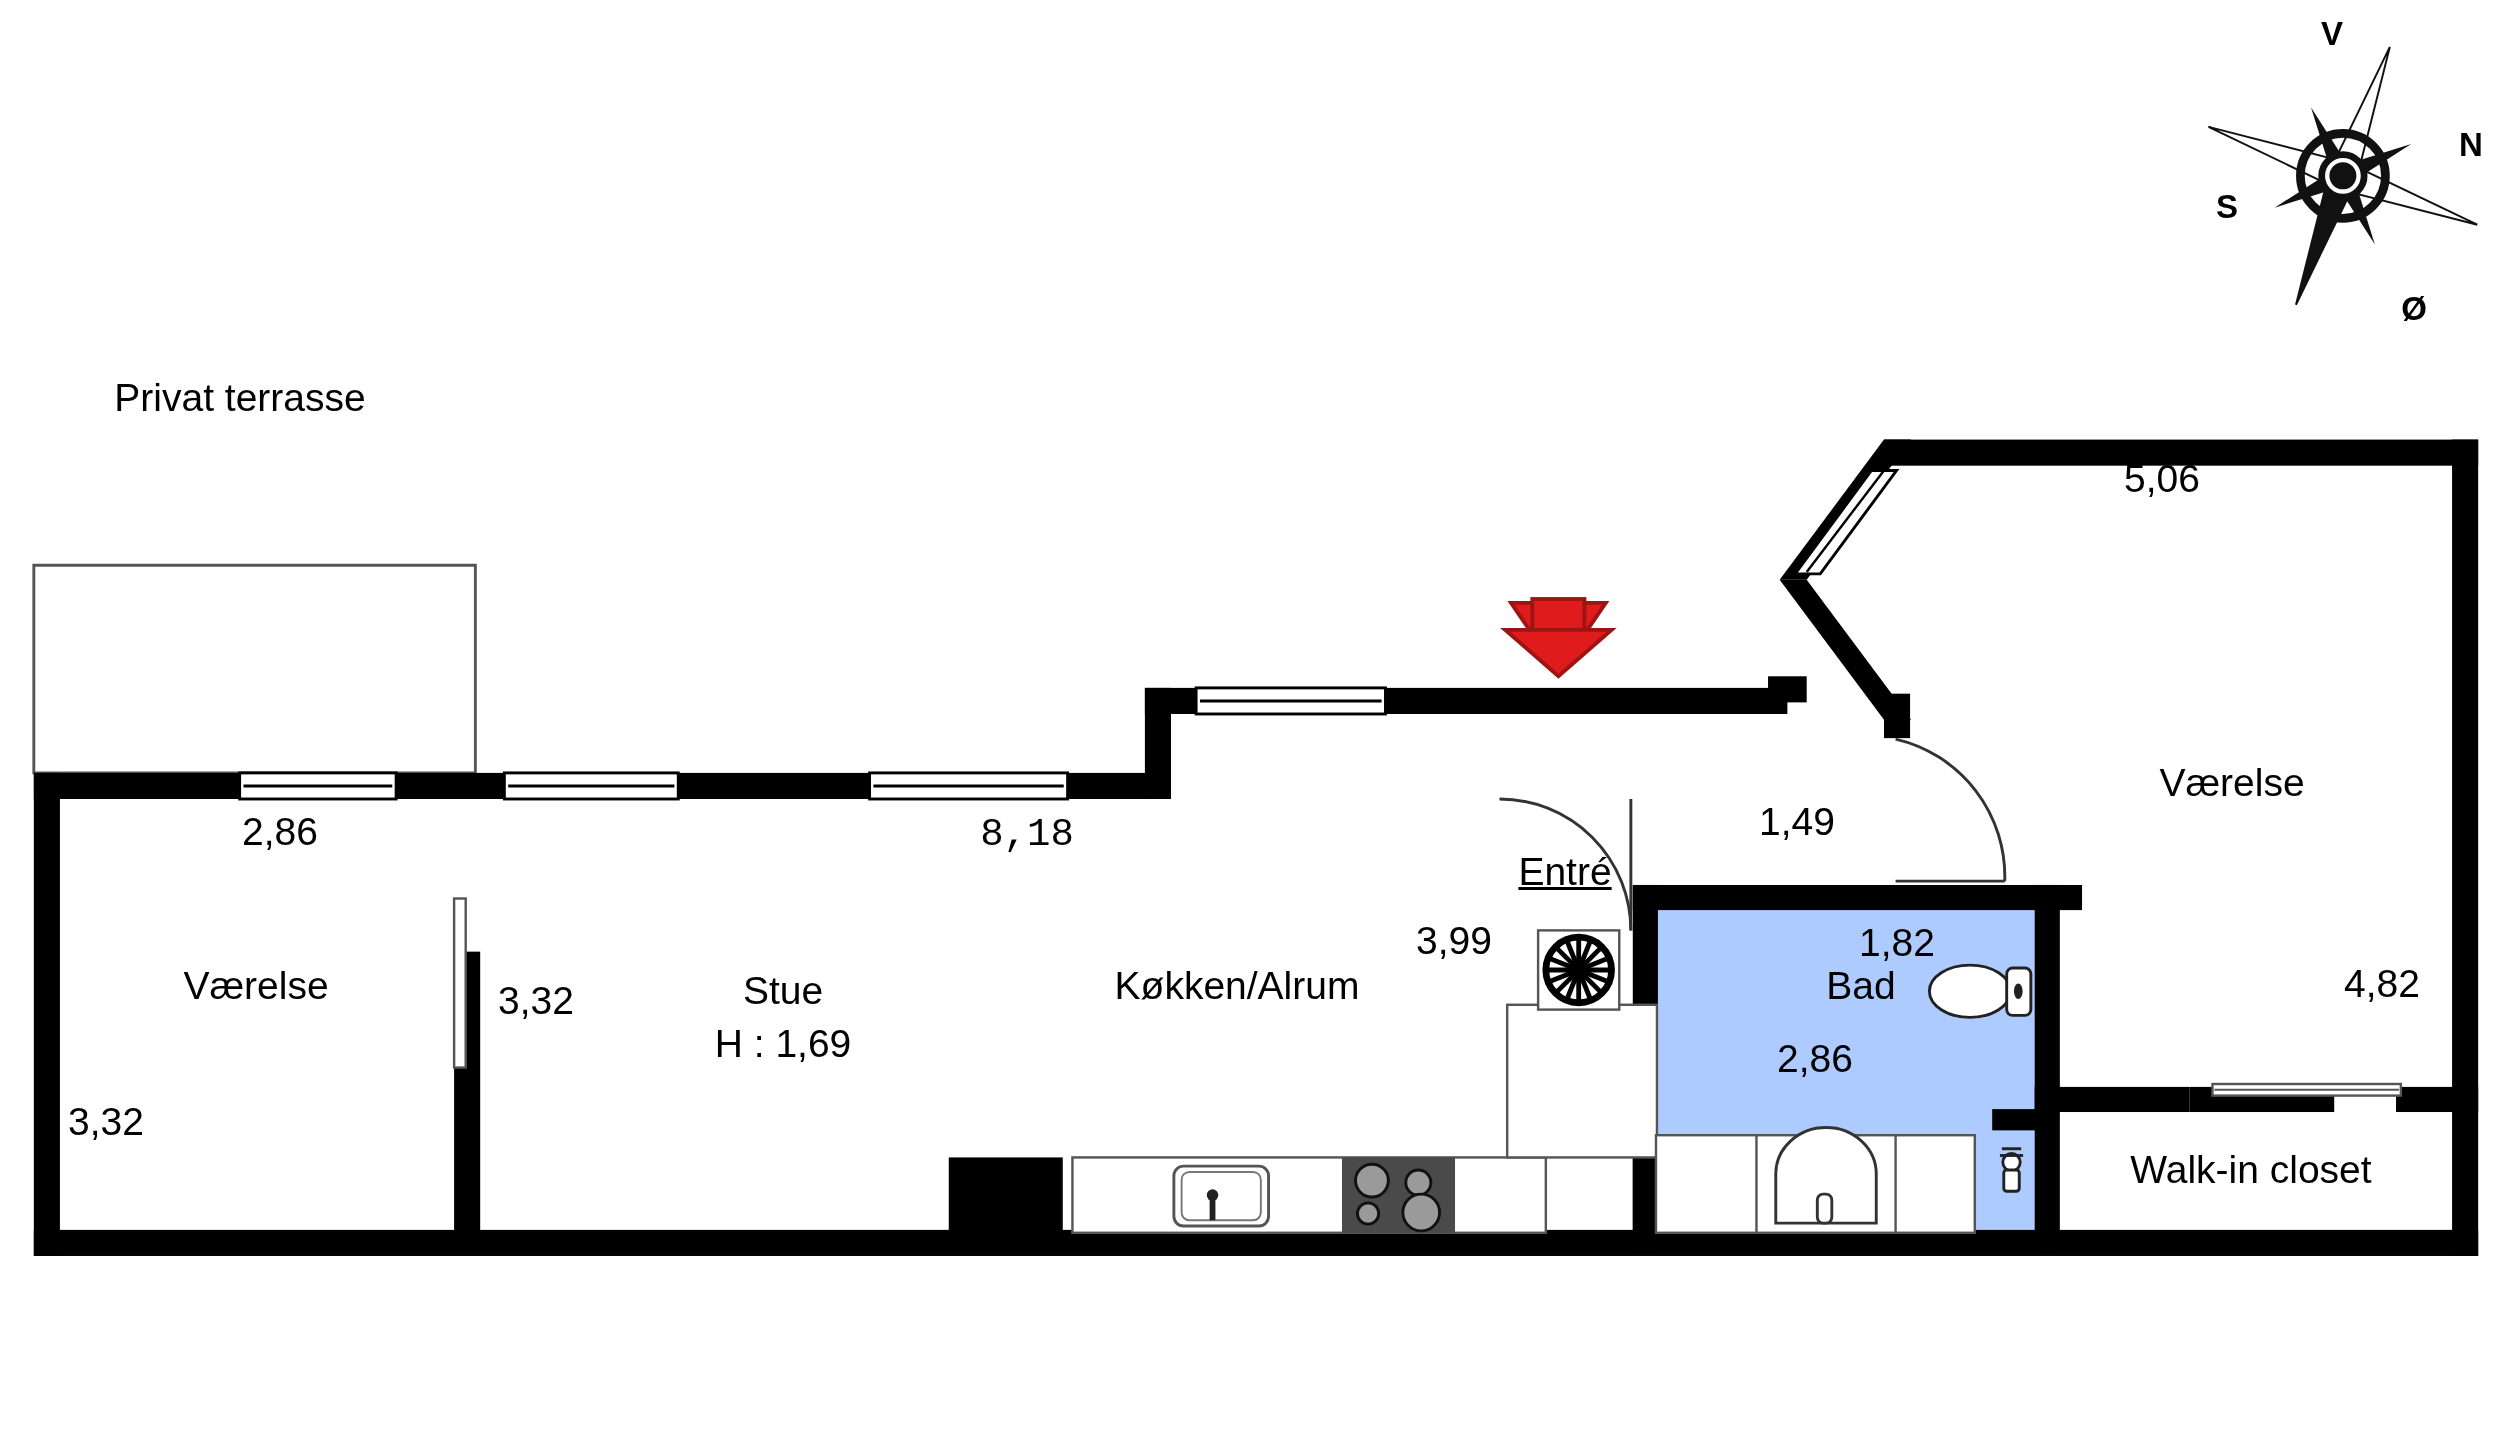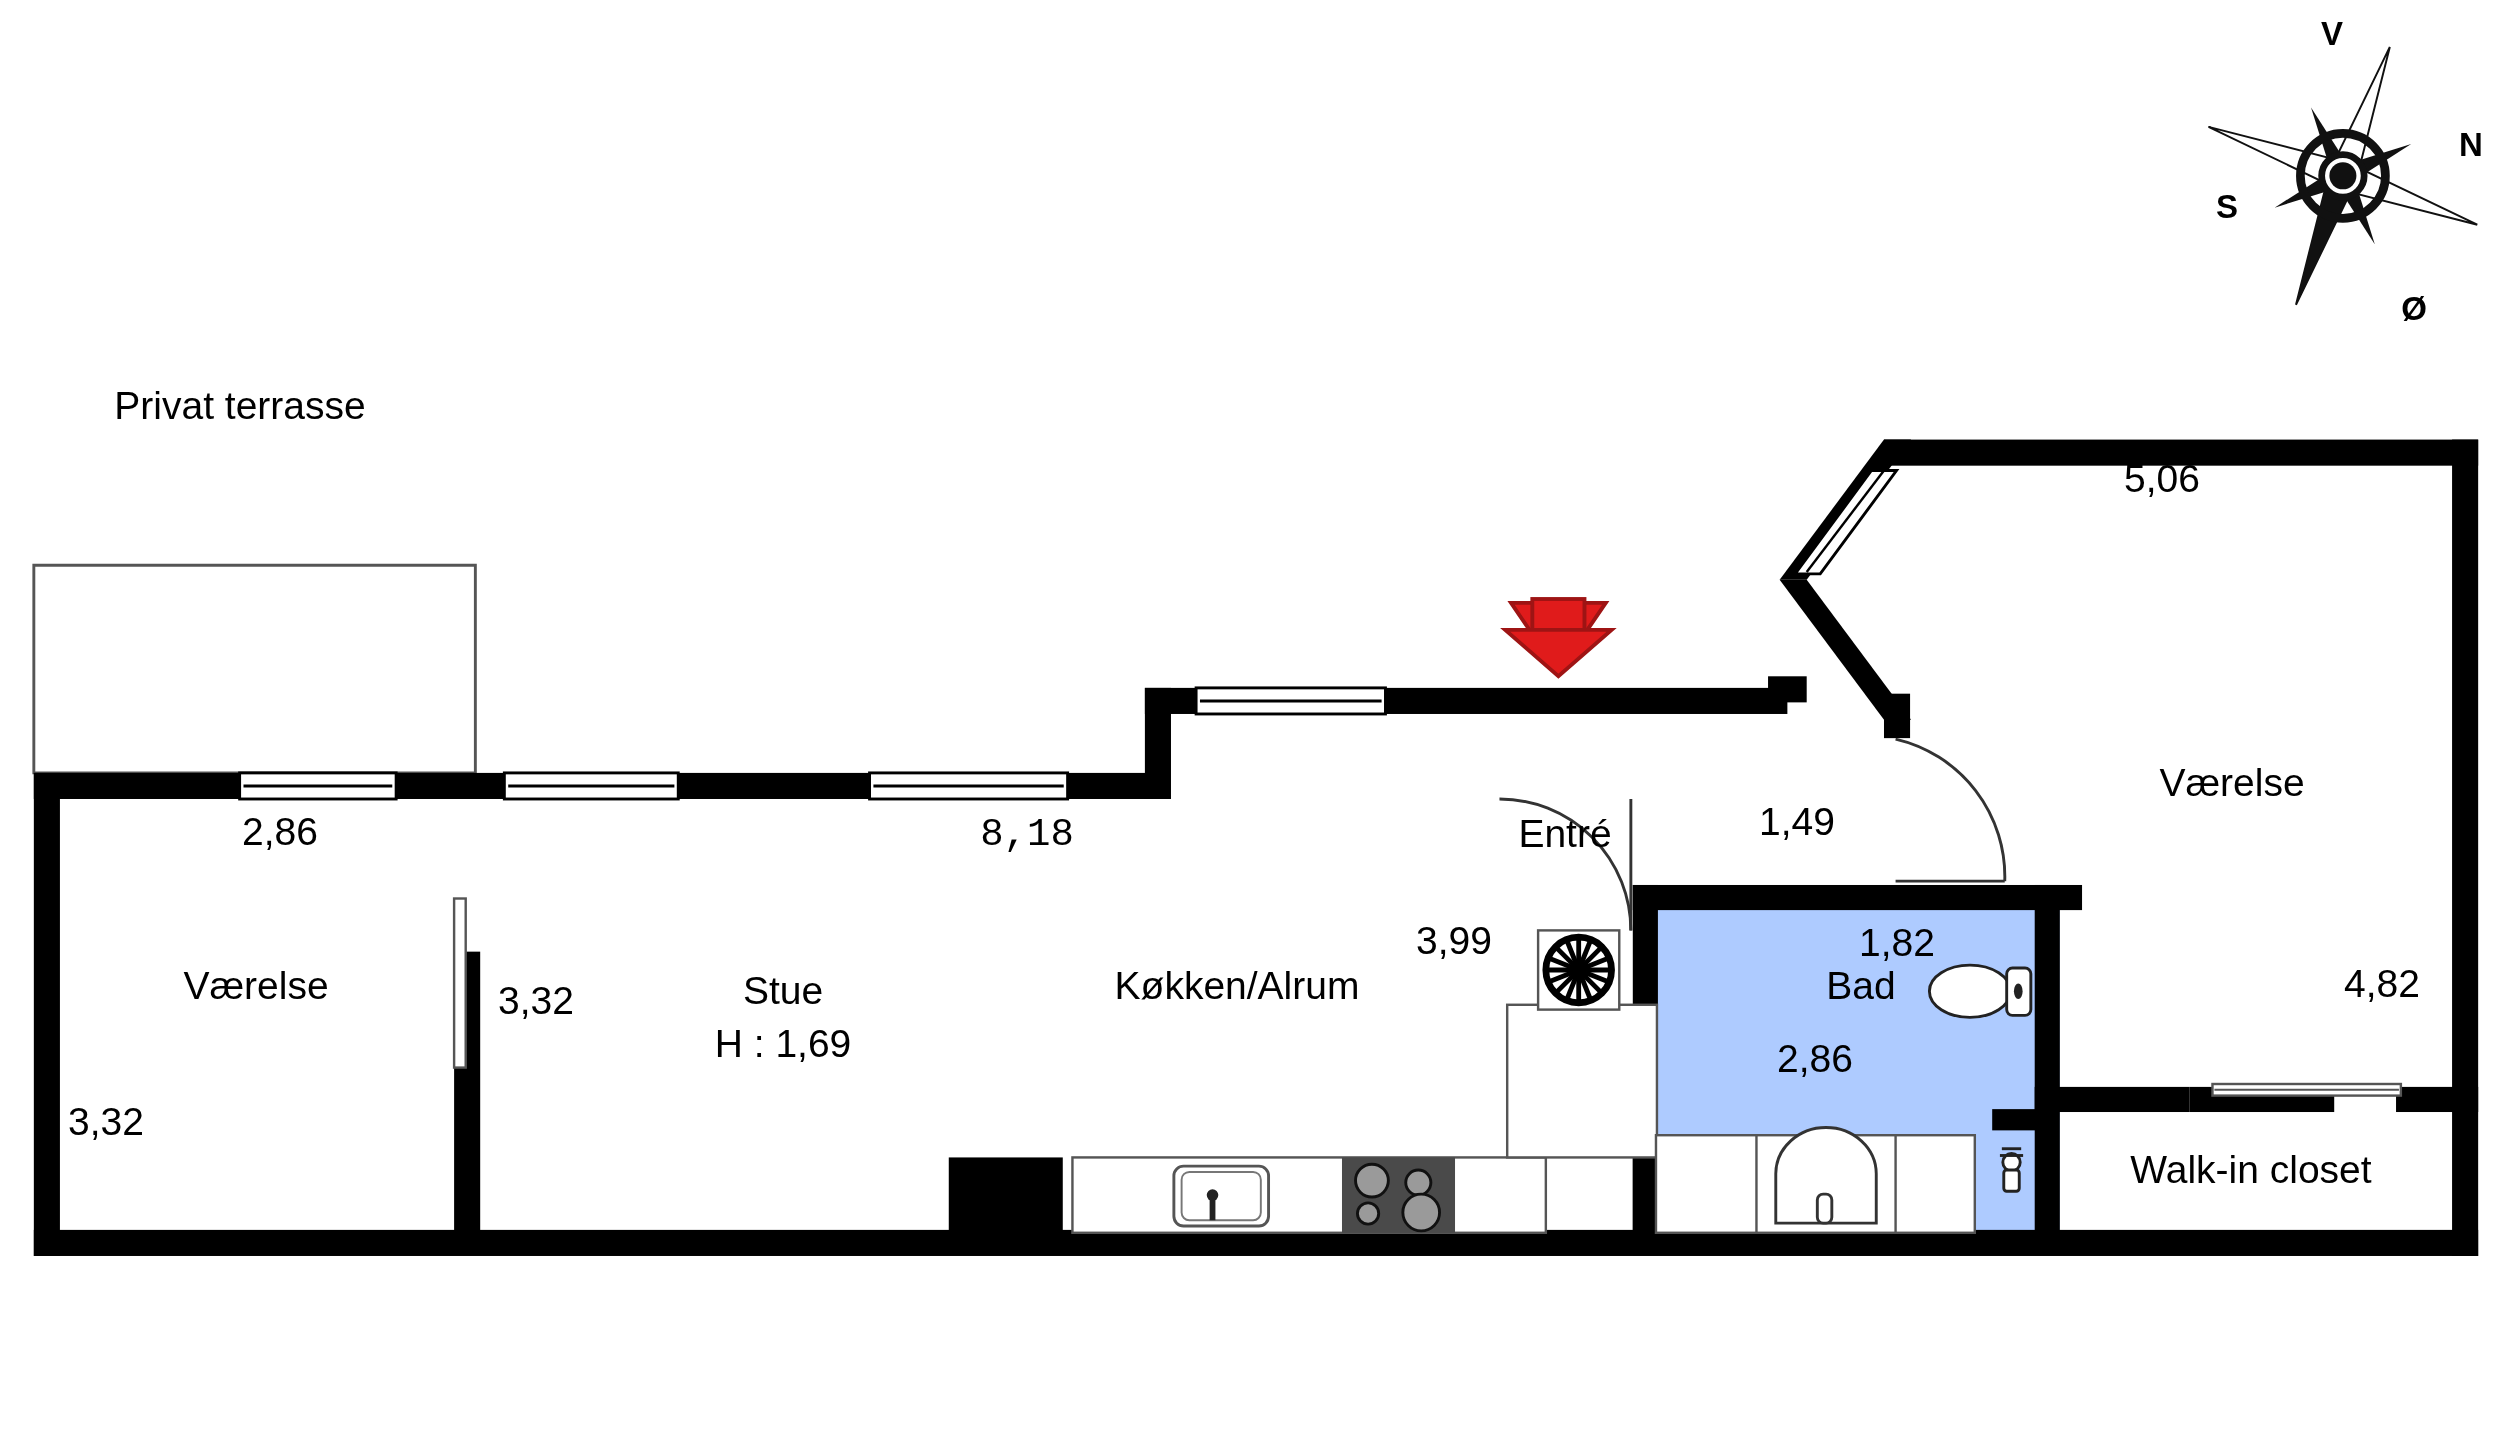--- a/index.html
+++ b/index.html
@@ -232,30 +232,30 @@
         <polygon points="78,0 11,-9 0,0 11,9" fill="#111111"></polygon>
         <polygon points="-78,0 -11,9 0,0 -11,-9" fill="#111111"></polygon>
       </g>
       <circle r="44" fill="none" stroke="#111111" stroke-width="9"></circle>
       <circle r="22" fill="#ffffff" stroke="#111111" stroke-width="7"></circle>
       <circle r="14" fill="#111111"></circle>
     </g>
 
   </svg>
 
-  <div class="lbl terrace-name ctr" style="left:240px; top:386px;">Privat terrasse</div>
+  <div class="lbl terrace-name ctr" style="left:240px; top:378px;">Privat terrasse</div>
 
   <div class="lbl room-name ctr" style="left:256px; top:966px;">Værelse</div>
 
   <div class="lbl room-name ctr" style="left:783px; top:971px;text-align:center;">Stue</div>
   <div class="lbl room-name ctr" style="left:783px; top:1024px;">H : 1,69</div>
 
   <div class="lbl room-name ctr" style="left:1237px; top:966px;">Køkken/Alrum</div>
 
-  <div class="lbl room-name ctr" style="left:1565px; top:814px;">Entré</div>
+  <div class="lbl room-name ctr" style="left:1565px; top:852px;text-decoration:underline;">Entré</div>
 
   <div class="lbl room-name ctr" style="left:1817px; top:966px;margin-left:44px;">Bad</div>
 
   <div class="lbl room-name ctr" style="left:2232px; top:966px; top:763px;">Værelse</div>
 
   <div class="lbl room-name ctr" style="left:2251px; top:1150px;">Walk-in closet</div>
 
   <div class="lbl dim ctr" style="left:280px; top:812px;">2,86</div>
 
   <div class="lbl dim" style="left:68px; top:1102px;">3,32</div>

